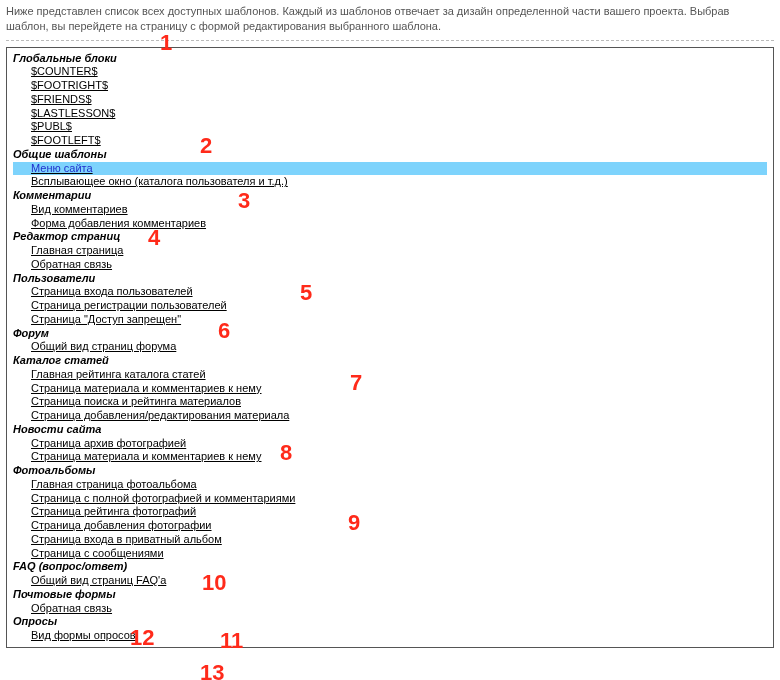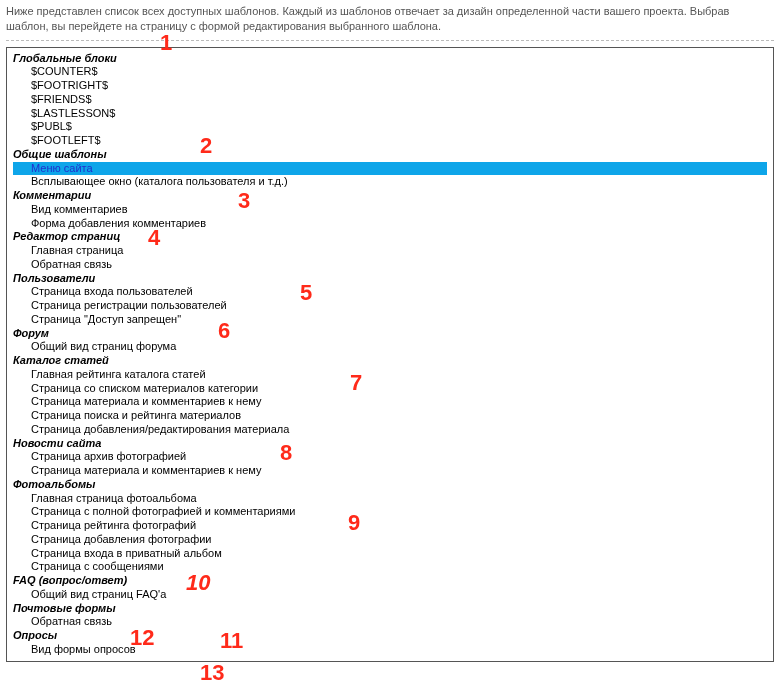--- a/index.html
+++ b/index.html
@@ -30,23 +30,24 @@
   }
   .section-title {
     font-weight: bold;
     font-style: italic;
     color: #000;
   }
   .item {
     padding-left: 18px;
     color: #000;
     cursor: pointer;
+    text-decoration: underline;
   }
   .item.hovered {
-    background: #0ea5e9;
+    background: #7dd3fc;
   }
   .item.hovered a {
     color: #2030cc;
     text-decoration: none;
   }
   .num {
     position: absolute;
     color: #ff2a1a;
     font-family: Arial, sans-serif;
     font-weight: bold;
@@ -78,21 +79,20 @@
     <div class="item">Главная страница</div>
     <div class="item">Обратная связь</div>
     <div class="section-title">Пользователи</div>
     <div class="item">Страница входа пользователей</div>
     <div class="item">Страница регистрации пользователей</div>
     <div class="item">Страница "Доступ запрещен"</div>
     <div class="section-title">Форум</div>
     <div class="item">Общий вид страниц форума</div>
     <div class="section-title">Каталог статей</div>
     <div class="item">Главная рейтинга каталога статей</div>
-    <div class="item">Страница со списком материалов категории</div>
     <div class="item">Страница материала и комментариев к нему</div>
     <div class="item">Страница поиска и рейтинга материалов</div>
     <div class="item">Страница добавления/редактирования материала</div>
     <div class="section-title">Новости сайта</div>
     <div class="item">Страница архив фотографией</div>
     <div class="item">Страница материала и комментариев к нему</div>
     <div class="section-title">Фотоальбомы</div>
     <div class="item">Главная страница фотоальбома</div>
     <div class="item">Страница с полной фотографией и комментариями</div>
     <div class="item">Страница рейтинга фотографий</div>
@@ -109,16 +109,16 @@
 
 <div class="num" style="left: 160px; top: 30px;">1</div>
 <div class="num" style="left: 200px; top: 133px;">2</div>
 <div class="num" style="left: 238px; top: 188px;">3</div>
 <div class="num" style="left: 148px; top: 225px;">4</div>
 <div class="num" style="left: 300px; top: 280px;">5</div>
 <div class="num" style="left: 218px; top: 318px;">6</div>
 <div class="num" style="left: 350px; top: 370px;">7</div>
 <div class="num" style="left: 280px; top: 440px;">8</div>
 <div class="num" style="left: 348px; top: 510px;">9</div>
-<div class="num" style="left: 186px; top: 570px; font-style: italic;">10</div>
+<div class="num" style="left: 202px; top: 570px;">10</div>
 <div class="num" style="left: 220px; top: 628px;">11</div>
 <div class="num" style="left: 130px; top: 625px;">12</div>
 <div class="num" style="left: 200px; top: 660px;">13</div>
 
 </body></html>

